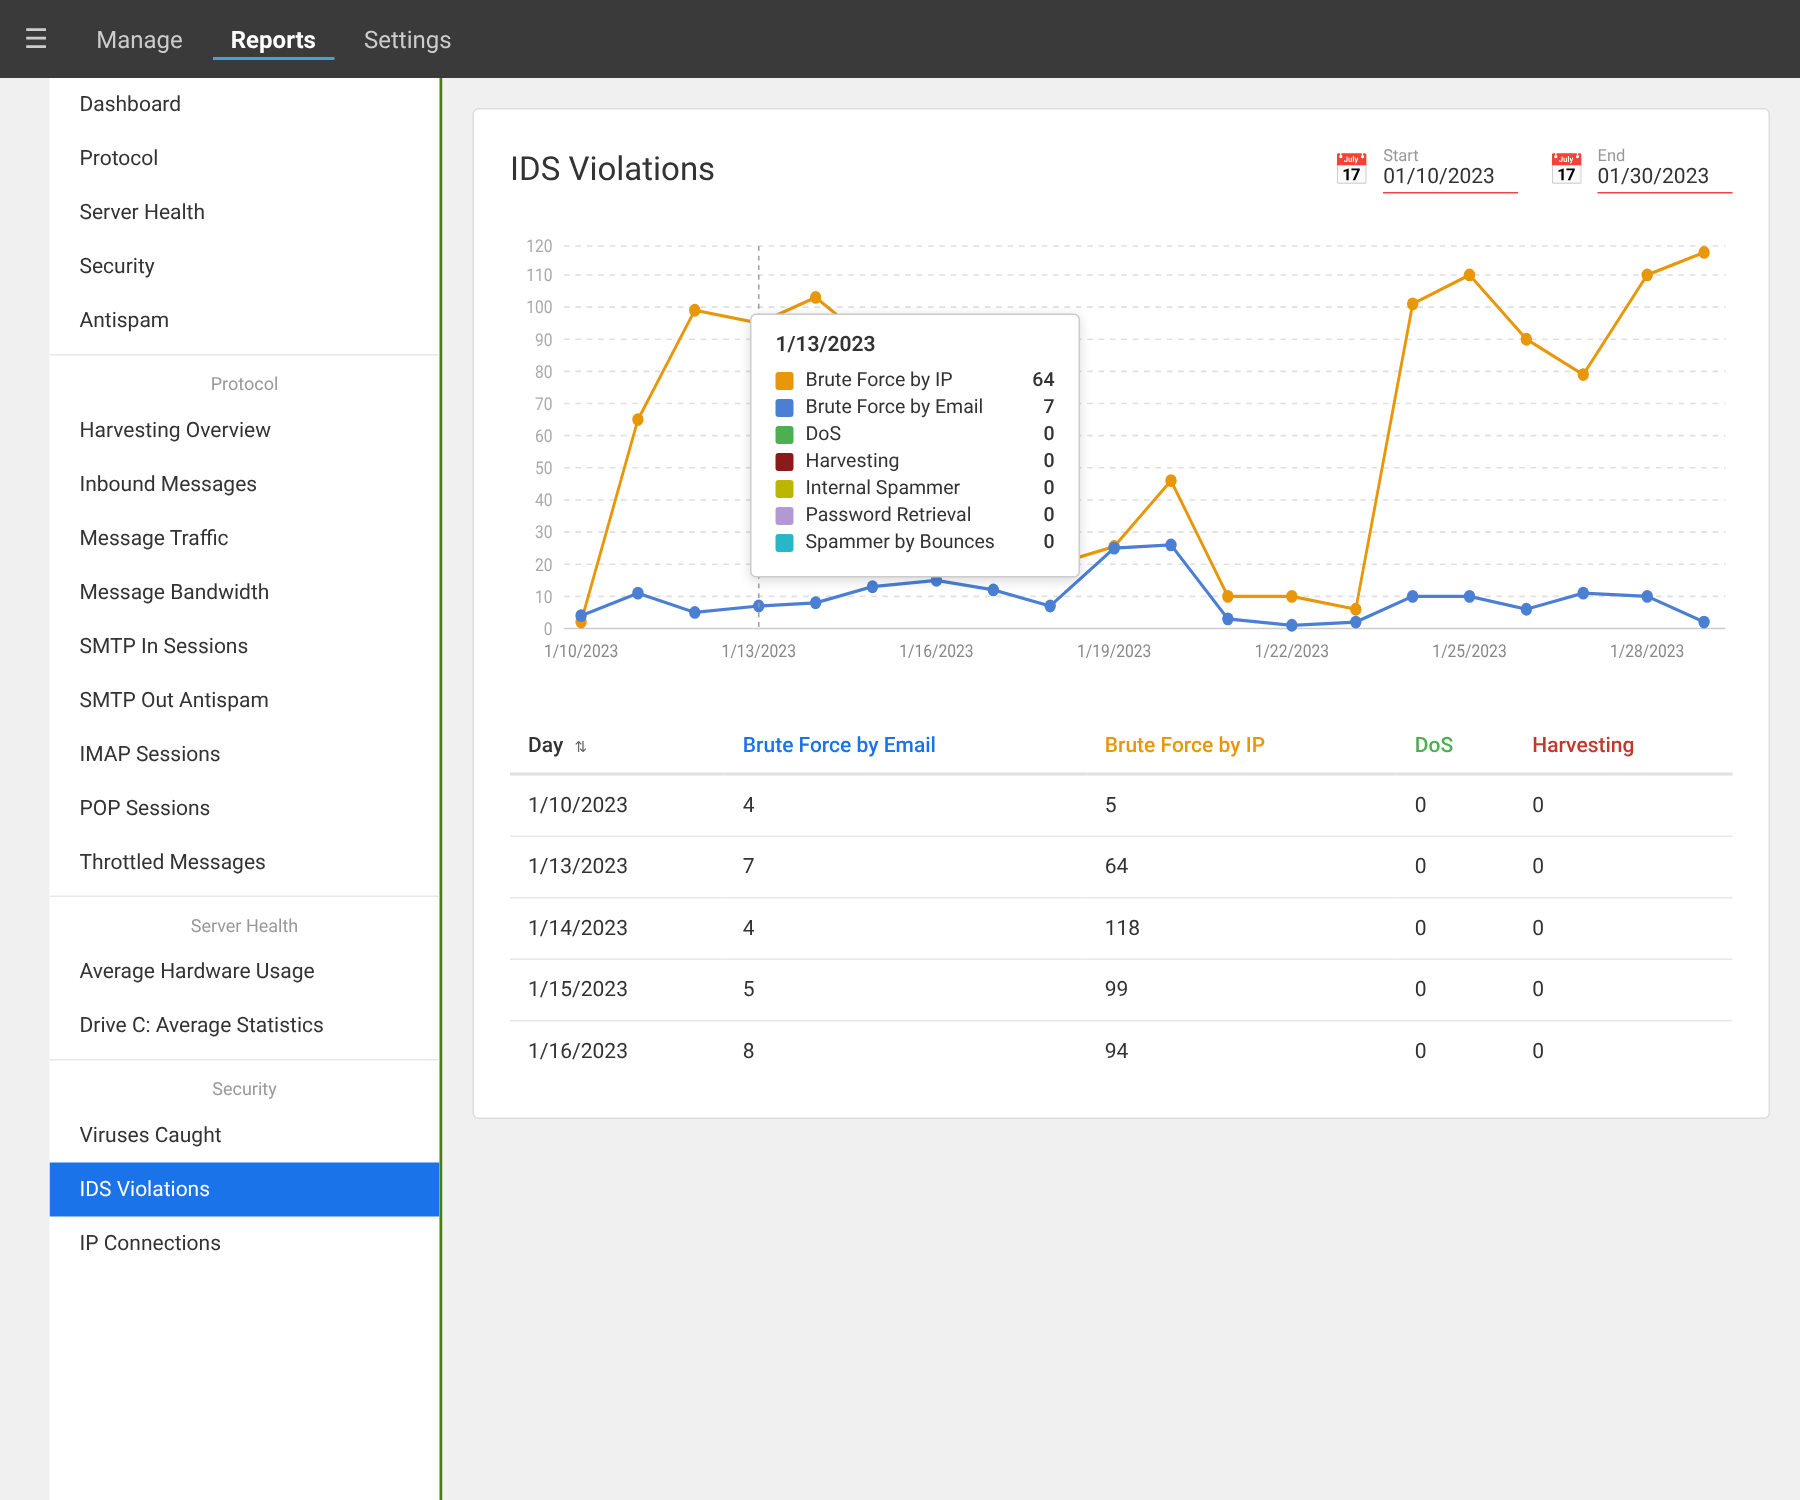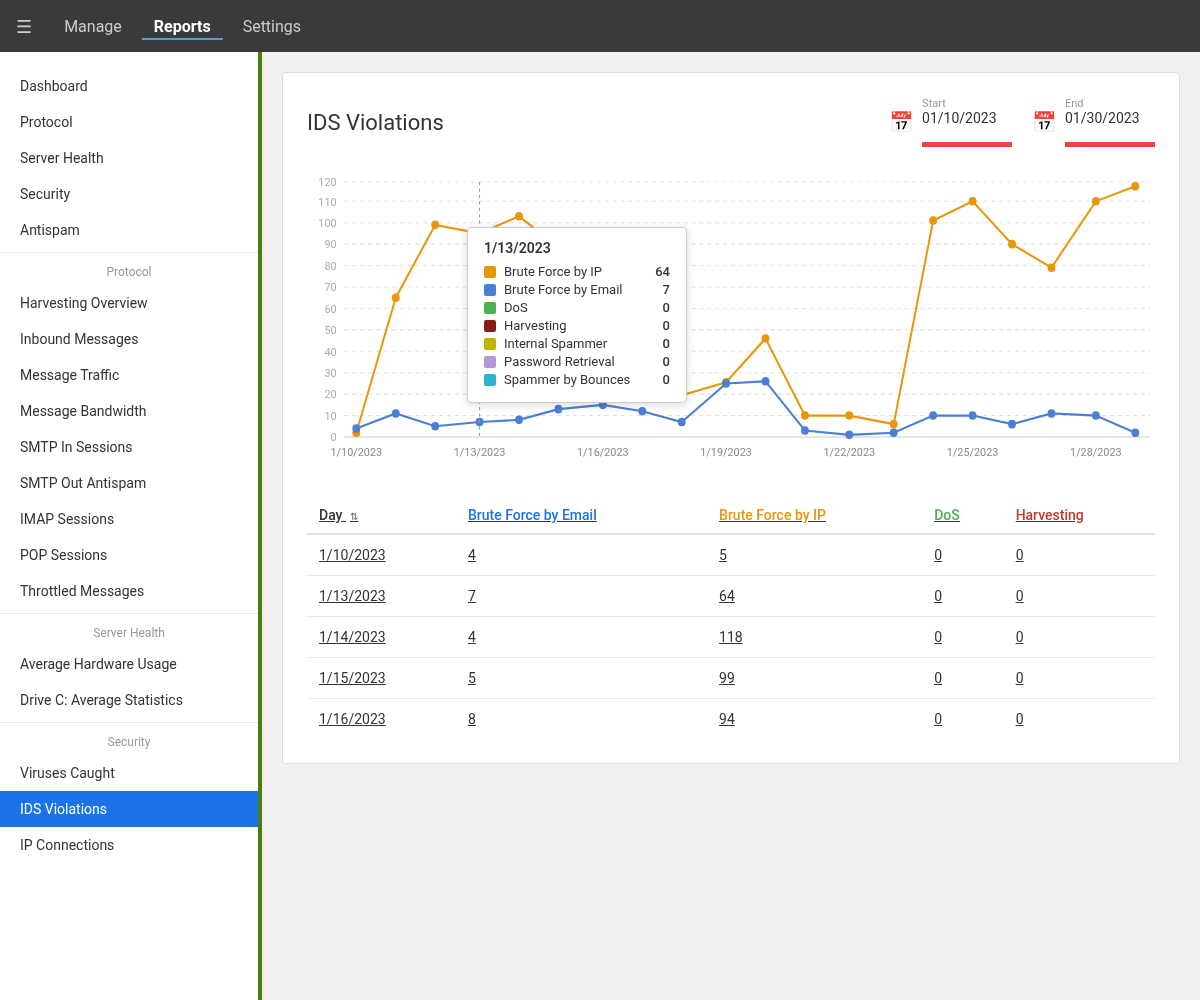--- a/index.html
+++ b/index.html
@@ -30,23 +30,24 @@
     }
 
     
     .layout { display: flex; height: calc(1000px - 52px); }
 
     
     .sidebar {
       width: 262px;
       min-width: 262px;
       background: #fff;
-      border-right: 4px solid #4d7c0f;
+      border-right: 2px solid #4d7c0f;
       overflow-y: auto;
-      padding: 16px 0;
+      padding: 0 0;
+      margin-left: 33px;
     }
     .sidebar-item {
       padding: 10px 20px;
       cursor: pointer;
       color: #333;
       font-size: 14px;
     }
     .sidebar-item.active {
       background: #1a73e8;
       color: #fff;
@@ -92,21 +93,21 @@
       display: flex;
       align-items: center;
       gap: 20px;
     }
     .date-group {
       display: flex;
       align-items: center;
       gap: 8px;
     }
     .date-label { font-size: 11px; color: #999; display: block; }
-    .date-value { font-size: 14px; color: #333; border-bottom: 5px solid #ef4444; padding-bottom: 16px; min-width: 90px; }
+    .date-value { font-size: 14px; color: #333; border-bottom: 1px solid #ef4444; padding-bottom: 2px; min-width: 90px; }
     .calendar-icon { font-size: 20px; color: #555; cursor: pointer; }
 
     
     .chart-container {
       position: relative;
       height: 300px;
       margin-bottom: 30px;
     }
     .chart-svg { width: 100%; height: 100%; }
 
@@ -124,21 +125,21 @@
       font-size: 13px;
     }
     .tooltip-date { font-weight: 600; margin-bottom: 8px; font-size: 14px; }
     .tooltip-row { display: flex; align-items: center; justify-content: space-between; margin: 3px 0; }
     .tooltip-color { width: 12px; height: 12px; border-radius: 2px; margin-right: 8px; flex-shrink: 0; }
     .tooltip-label { flex: 1; }
     .tooltip-val { font-weight: 500; min-width: 20px; text-align: right; }
     .tooltip-row-inner { display: flex; align-items: center; flex: 1; }
 
     
-    .data-table { width: 100%; border-collapse: collapse; text-decoration: underline; }
+    .data-table { width: 100%; border-collapse: collapse; }
     .data-table th {
       text-align: left;
       padding: 10px 12px;
       font-weight: 500;
       font-size: 14px;
       border-bottom: 2px solid #e0e0e0;
     }
     .data-table td {
       padding: 12px 12px;
       border-bottom: 1px solid #e8e8e8;

